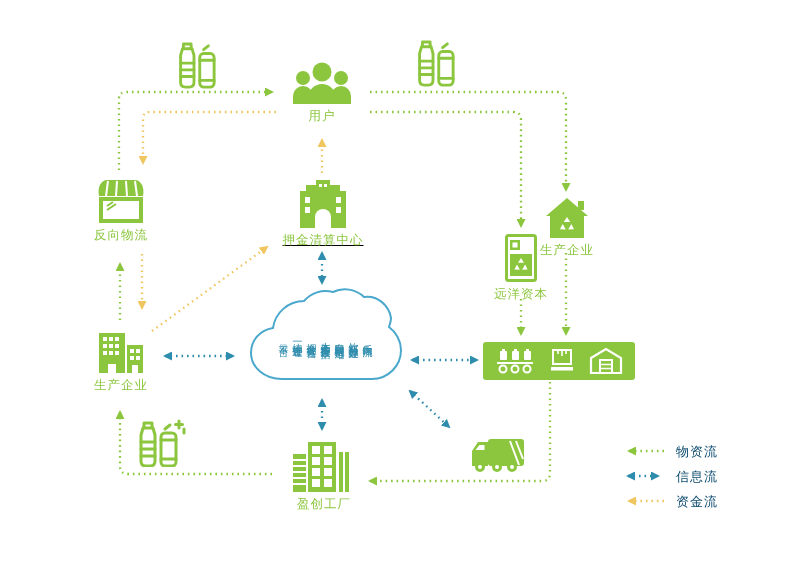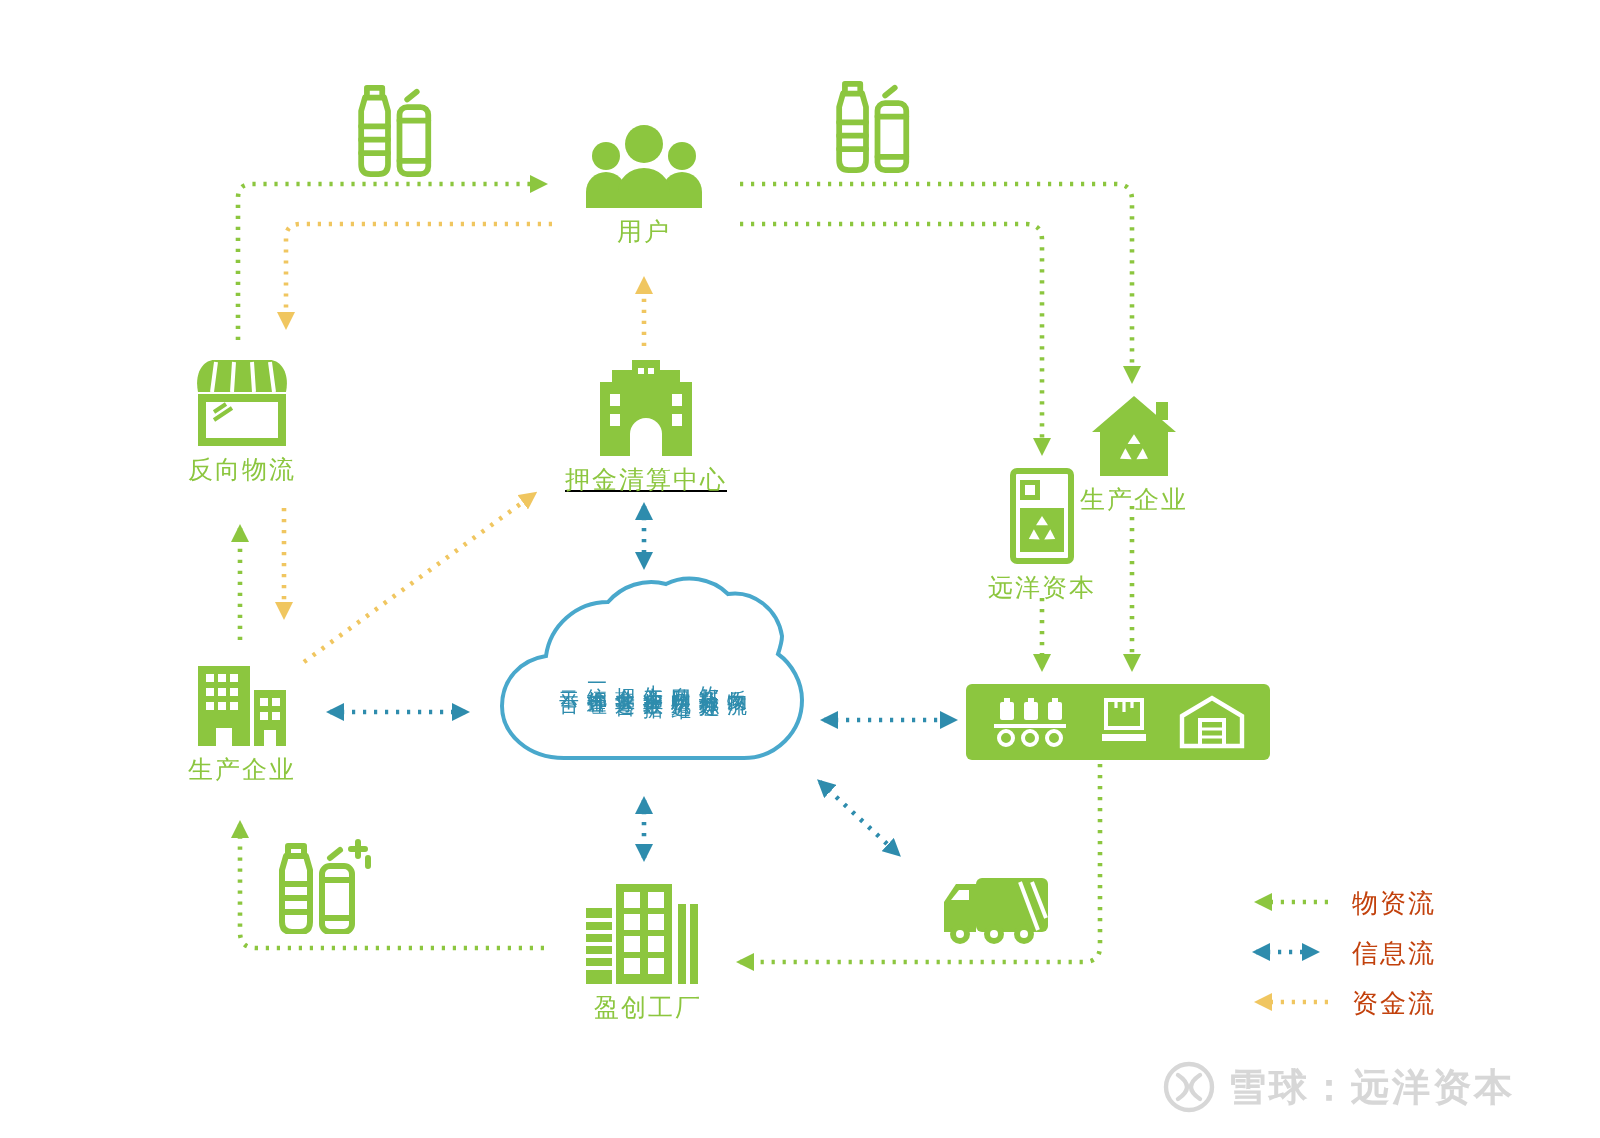--- a/index.html
+++ b/index.html
@@ -16,21 +16,21 @@
   .cloud{position:absolute;left:243px;top:286px;width:160px;height:106px;z-index:2;}
   .cloud > svg{position:absolute;left:0;top:0;}
   .cloud-text{position:absolute;left:10px;top:10px;right:6px;bottom:12px;display:flex;flex-direction:row;
               justify-content:center;align-items:center;gap:4px;z-index:2;}
   .vcol{writing-mode:vertical-rl;text-orientation:upright;font-size:10px;line-height:1;
         color:#2E8CAD;letter-spacing:1px;white-space:nowrap;}
   .sortbox{position:absolute;left:483px;top:342px;width:152px;height:38px;background:#8CC63F;border-radius:3px;
            z-index:2;display:flex;align-items:center;justify-content:space-between;padding:0 12px;box-sizing:border-box;}
   .legend{position:absolute;left:620px;top:444px;z-index:2;}
   .legend-row{display:flex;align-items:center;margin-bottom:11px;height:14px;}
-  .legend-row span{margin-left:10px;font-size:13px;letter-spacing:1px;color:#c2410c;line-height:1;}
+  .legend-row span{margin-left:10px;font-size:13px;letter-spacing:1px;color:#0c4a6e;line-height:1;}
   .watermark{position:absolute;left:581px;top:530px;z-index:2;display:flex;align-items:center;gap:6px;}
   .watermark .wm-text{font-size:19px;font-weight:600;letter-spacing:1.5px;color:#D7D7D7;white-space:nowrap;}
 </style>
 </head>
 <body>
 
 <div class="stage">
 
   <svg width="0" height="0" style="position:absolute" aria-hidden="true">
     <defs>
@@ -313,21 +313,14 @@
     <div class="legend-row">
       <svg width="46" height="10" viewBox="0 0 46 10">
         <g class="flow">
             <path class="cap" d="M44,5 H9" marker-end="url(#mY)"></path>
           </g>
       </svg>
       <span>资金流</span>
     </div>
   </div>
 
-  <div class="watermark">
-    <svg width="27" height="27" viewBox="0 0 27 27">
-      <circle cx="13.5" cy="13.5" r="11.5" fill="none" stroke="#D7D7D7" stroke-width="2.2"></circle>
-      <path d="M8,7.5 C14,11.5 14,15.5 8,19.5 M19,7.5 C13,11.5 13,15.5 19,19.5" fill="none" stroke="#D7D7D7" stroke-width="2.2" stroke-linecap="round"></path>
-    </svg>
-    <span class="wm-text">雪球：远洋资本</span>
-  </div>
 
 </div>
 
 </body></html>

